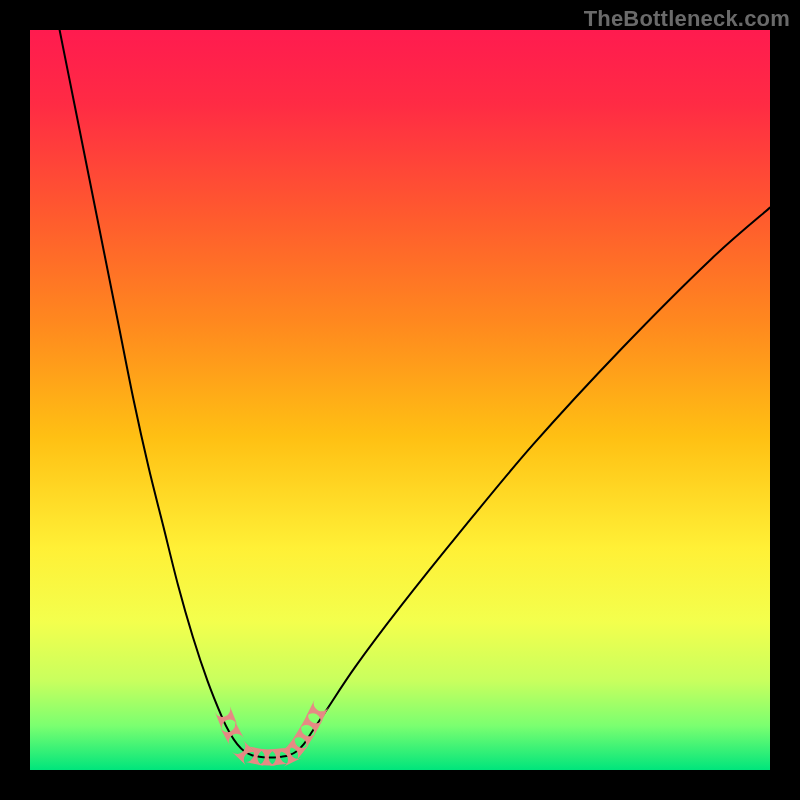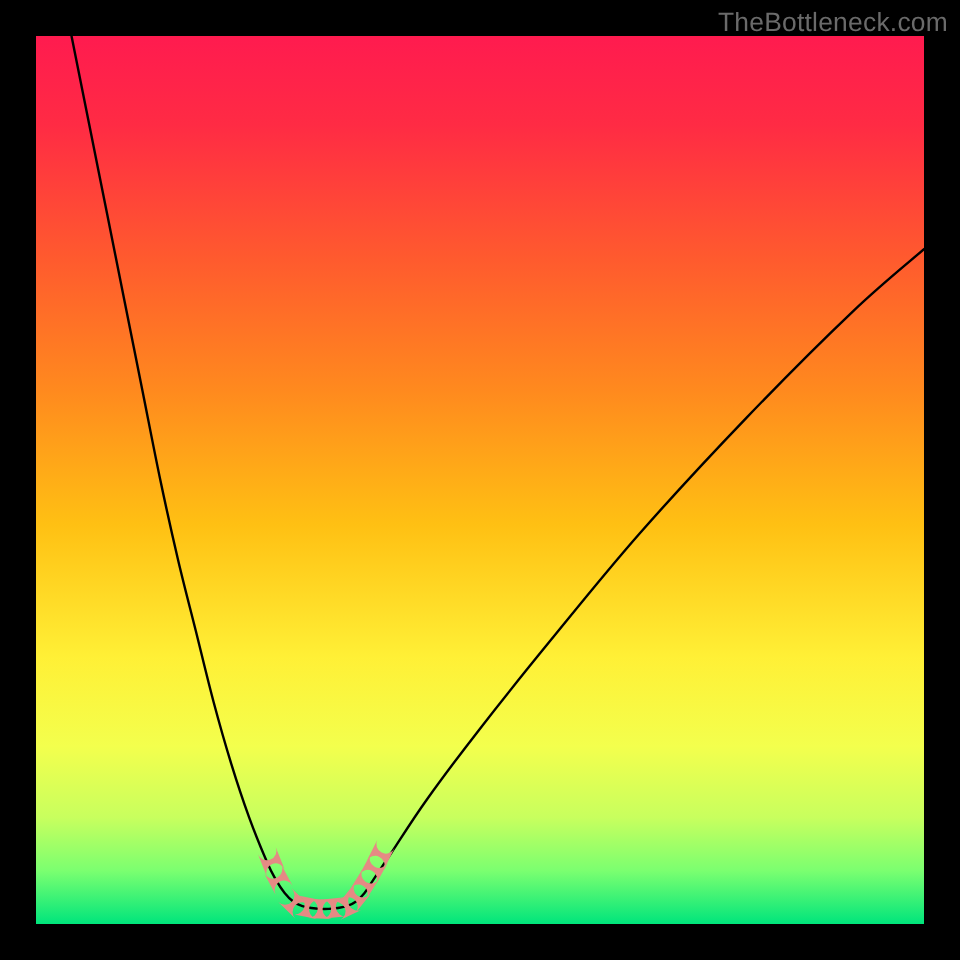--- a/index.html
+++ b/index.html
@@ -24,21 +24,21 @@
     width: 740px;
     height: 740px;
     overflow: hidden;
   }
   .watermark {
     position: absolute;
     top: 6px;
     right: 10px;
     color: #6a6a6a;
     font-size: 22px;
-    font-weight: 400;
+    font-weight: 700;
     letter-spacing: 0.2px;
     user-select: none;
   }
   svg { display: block; }
 </style>
 </head>
 <body>
 
 <div class="frame">
   <div class="watermark">TheBottleneck.com</div>

